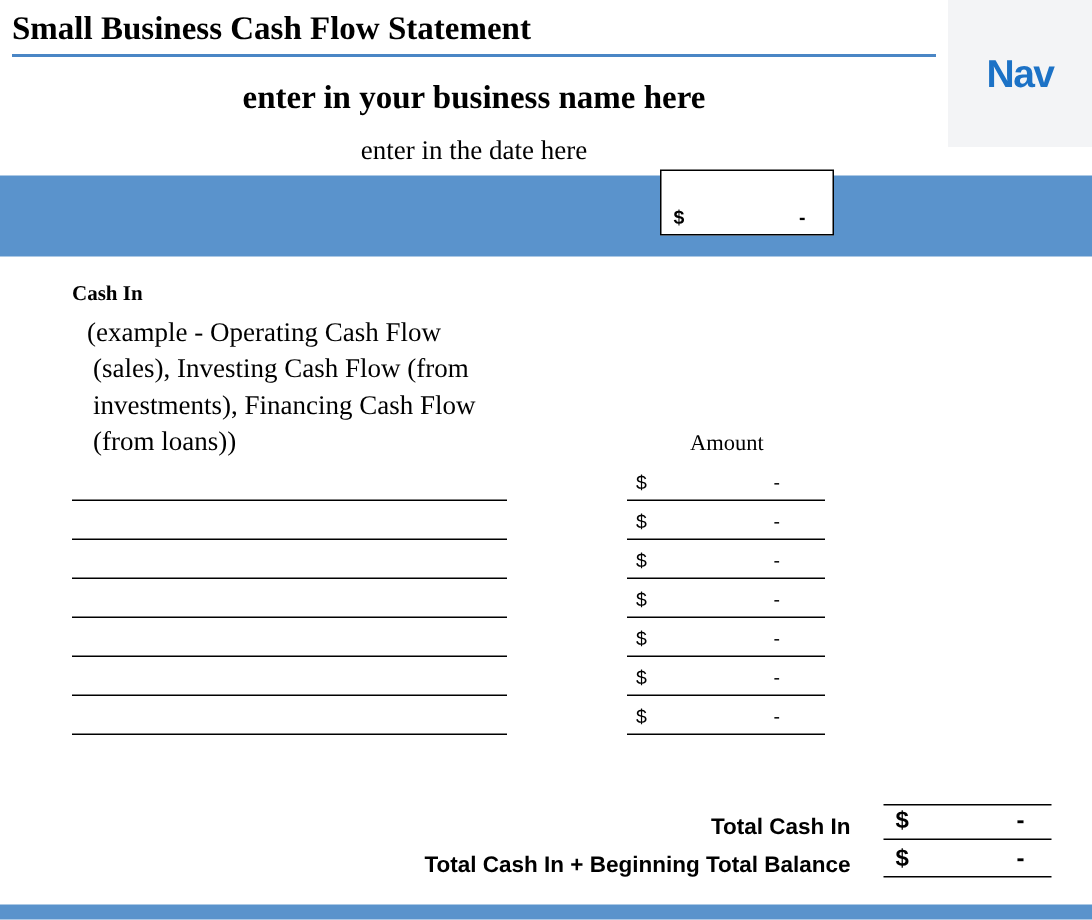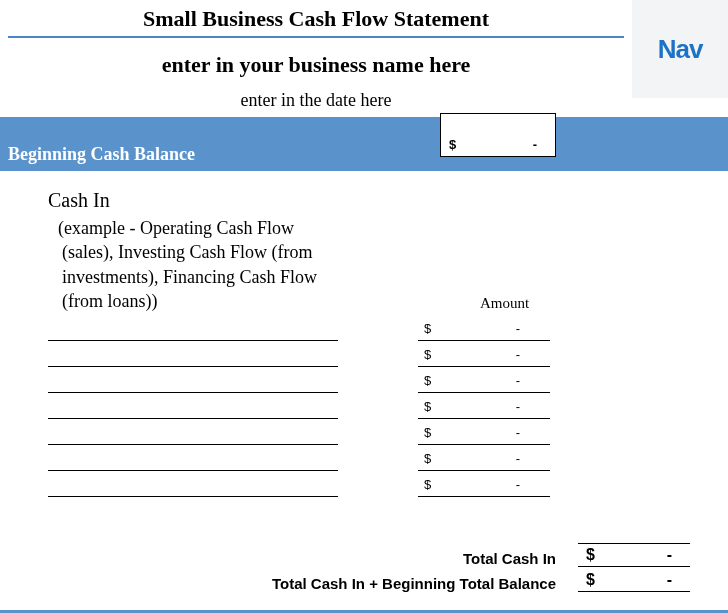--- a/index.html
+++ b/index.html
@@ -19,21 +19,21 @@
     flex: 1;
   }
   .title-wrap {
     border-bottom: 2px solid #4a86c5;
     padding: 6px 0 4px 0;
     margin: 0 8px 0 8px;
   }
   .title {
     font-size: 22px;
     font-weight: bold;
-    text-align: center;
+    text-align: left;
   }
   .subtitle {
     font-size: 22px;
     font-weight: bold;
     text-align: center;
     padding: 14px 0 8px 0;
   }
   .dateline {
     font-size: 18px;
     font-weight: normal;
@@ -87,38 +87,38 @@
     align-items: flex-end;
     justify-content: space-between;
     padding: 0 18px 4px 8px;
   }
   .body-area {
     padding: 18px 8px 8px 48px;
     font-family: Georgia, "Times New Roman", serif;
     position: relative;
   }
   .cashin-heading {
-    font-weight: normal;
-    font-size: 20px;
+    font-weight: bold;
+    font-size: 14px;
     margin-bottom: 4px;
   }
   .example-text {
     font-size: 18px;
     max-width: 300px;
     line-height: 1.35;
     padding-left: 14px;
     text-indent: -4px;
   }
   .grid-area {
     position: relative;
     margin-top: 8px;
   }
   .amount-heading {
     position: absolute;
-    left: 432px;
+    left: 412px;
     top: -26px;
     font-family: Georgia, serif;
     font-size: 15px;
   }
   .row-pair {
     display: flex;
     align-items: flex-end;
     margin-bottom: 6px;
   }
   .desc-cell {
@@ -135,20 +135,21 @@
     font-size: 13px;
     display: flex;
     justify-content: space-between;
     padding: 0 30px 2px 6px;
   }
   .totals-block {
     margin-top: 32px;
     font-family: Arial, Helvetica, sans-serif;
     font-weight: bold;
     font-size: 15px;
+    margin-left: 11px;
   }
   .total-row {
     display: flex;
     align-items: flex-end;
     margin-bottom: 4px;
   }
   .total-label {
     flex: none;
     text-align: right;
   }
@@ -181,21 +182,20 @@
     </div>
     <div class="subtitle">enter in your business name here</div>
     <div class="dateline">enter in the date here</div>
   </div>
   <div class="logo-box">
     <span class="logo-text">Nav</span>
   </div>
 </div>
 
 <div class="section-bar">
-  <span>Beginning Cash Balance</span>
   <div class="beginning-value-box">
     <span>$</span>
     <span>-</span>
   </div>
 </div>
 
 <div class="body-area">
   <div class="cashin-heading">Cash In</div>
   <div class="example-text">(example - Operating Cash Flow (sales), Investing Cash Flow (from investments), Financing Cash Flow (from loans))</div>
 

